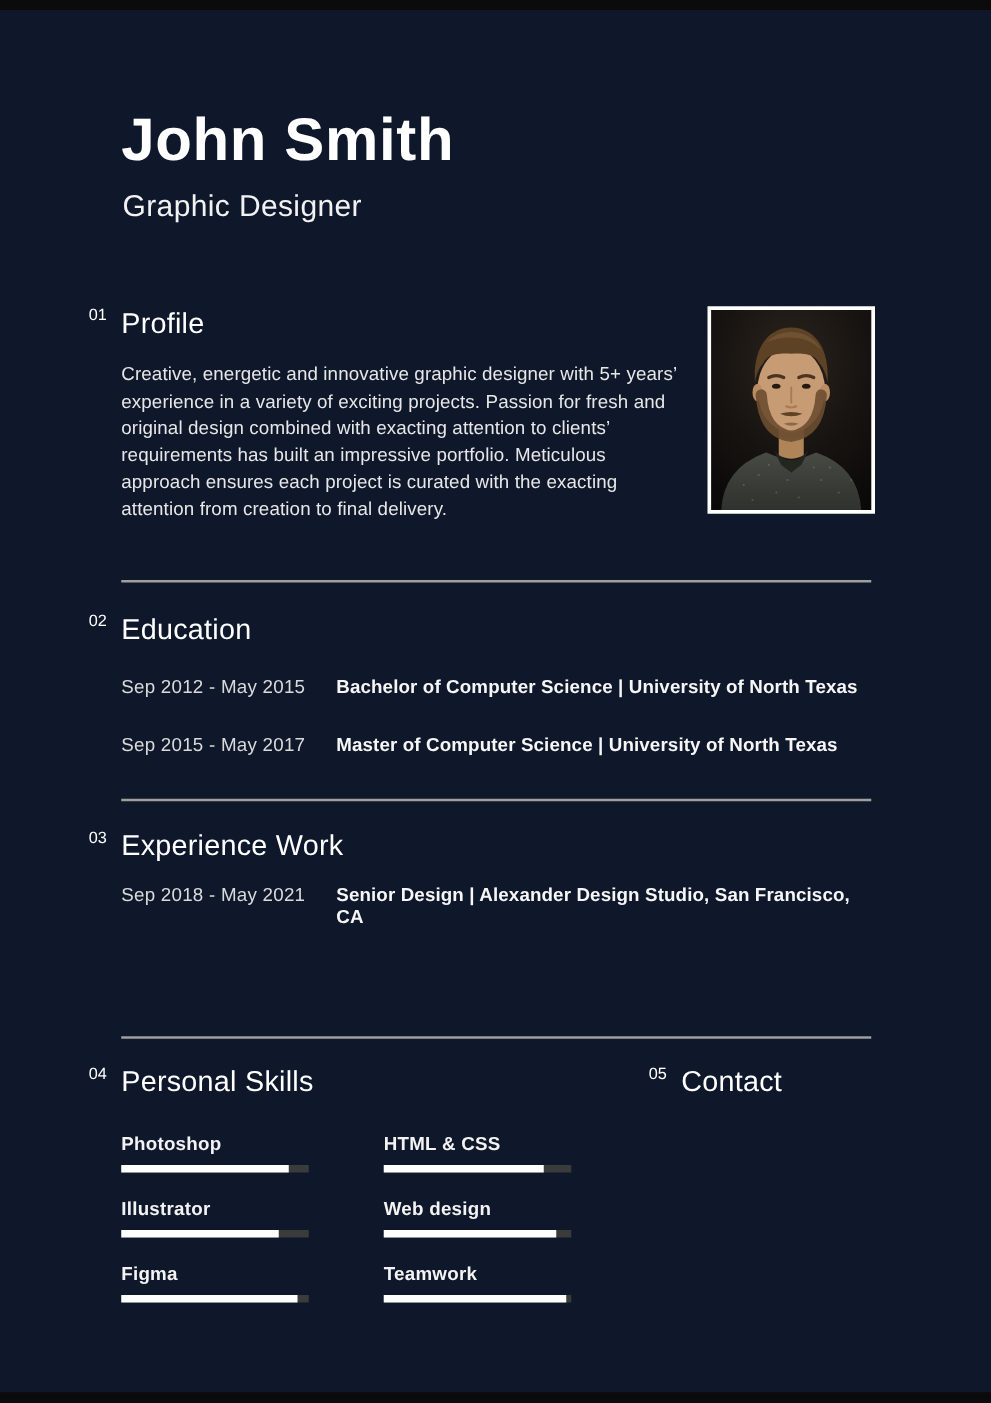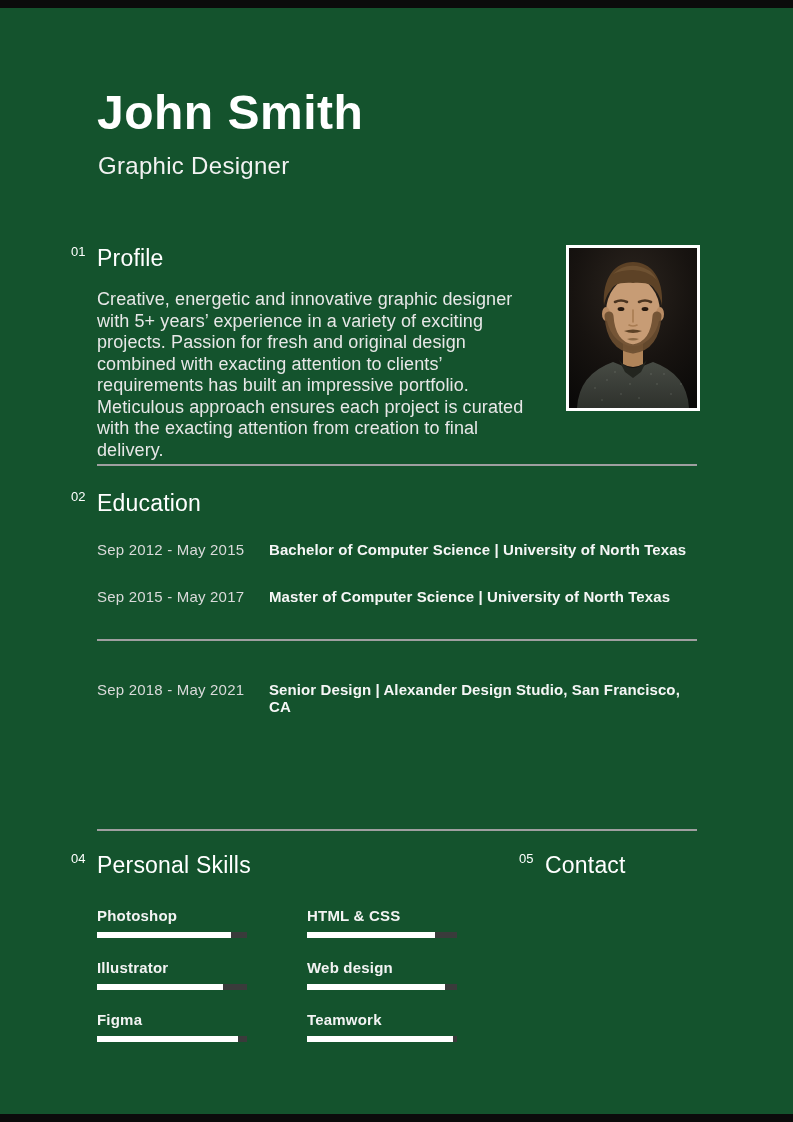--- a/index.html
+++ b/index.html
@@ -6,21 +6,21 @@
   html, body { background: #0b0b0b; }
   body {
     font-family: "Liberation Sans", "DejaVu Sans", sans-serif;
     width: 793px; height: 1122px;
     position: relative;
     overflow: hidden;
   }
   .page {
     position: absolute; left: 0; top: 8px;
     width: 793px; height: 1106px;
-    background: #14532d;
+    background: #0f172a;
   }
   .edge-bar { position: absolute; left: 0; width: 793px; height: 8px; background: #0b0b0b; }
   .edge-top { top: 0; }
   .edge-bottom { bottom: 0; }
 
   
   .name {
     position: absolute; left: 97px; top: 77px;
     font-size: 48px; font-weight: 700; color: #ffffff;
     letter-spacing: 0.5px; line-height: 1.15;
@@ -50,21 +50,21 @@
   }
   .divider {
     position: absolute; left: 97px; width: 600px; height: 2px;
     background: #9f9fa0; border: none;
   }
 
   
   .profile-text {
     margin-top: 17px;
     width: 447px;
-    font-size: 18px; line-height: 21.5px; color: #e7e7e7;
+    font-size: 15px; line-height: 21.5px; color: #e7e7e7;
     letter-spacing: 0.1px;
   }
   .photo-frame {
     position: absolute; right: -3px; top: 0px;
     width: 134px; height: 166px;
     background: #111; border: 3px solid #ffffff;
   }
   .photo-frame svg { display: block; width: 128px; height: 160px; }
 
   
@@ -187,20 +187,24 @@
       <div class="row">
         <span class="row-dates">Sep 2015 - May 2017</span>
         <span class="row-detail">Master of Computer Science | University of North Texas</span>
       </div>
     </div>
   </div>
 
   <div class="divider" style="top: 631px;"></div>
 
   <div class="section" style="top: 655px;">
+    <div class="sec-head">
+      <span class="sec-num">03</span>
+      <span class="sec-title">Experience Work</span>
+    </div>
     <div class="rows" style="margin-top: 18px;">
       <div class="row">
         <span class="row-dates">Sep 2018 - May 2021</span>
         <span class="row-detail">Senior Design | Alexander Design Studio, San Francisco, CA</span>
       </div>
     </div>
   </div>
 
   <div class="divider" style="top: 821px;"></div>
 

